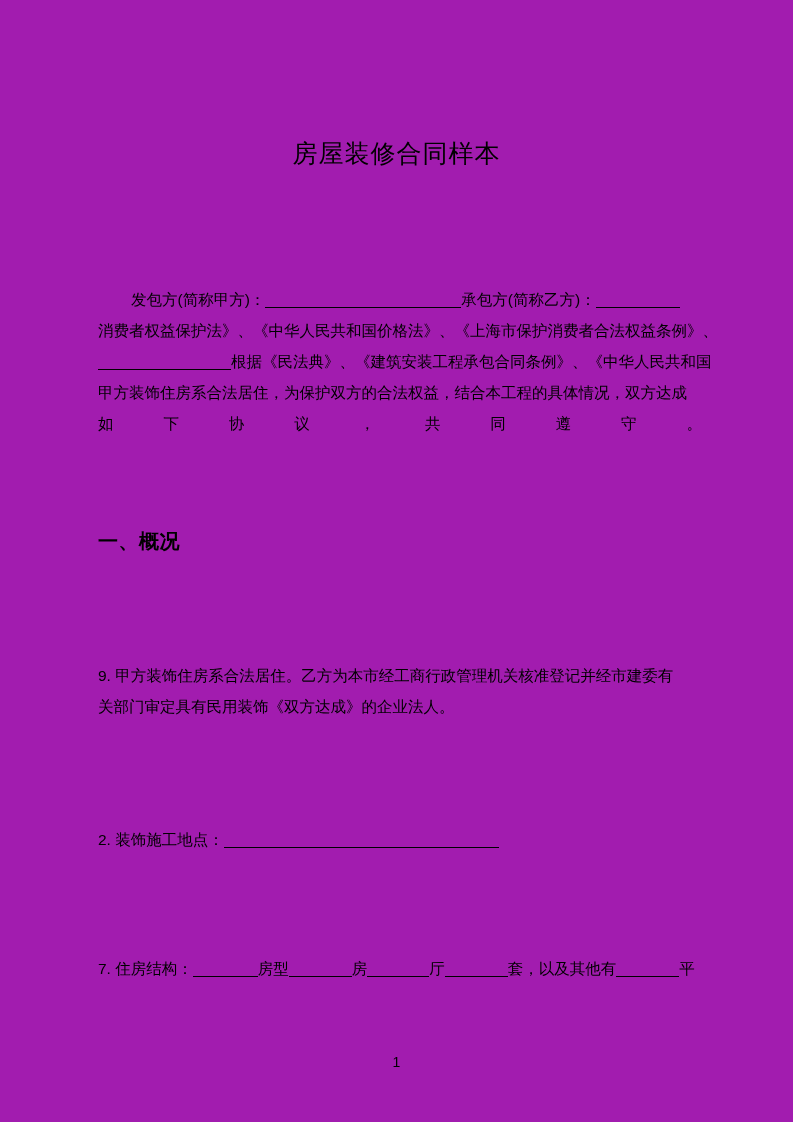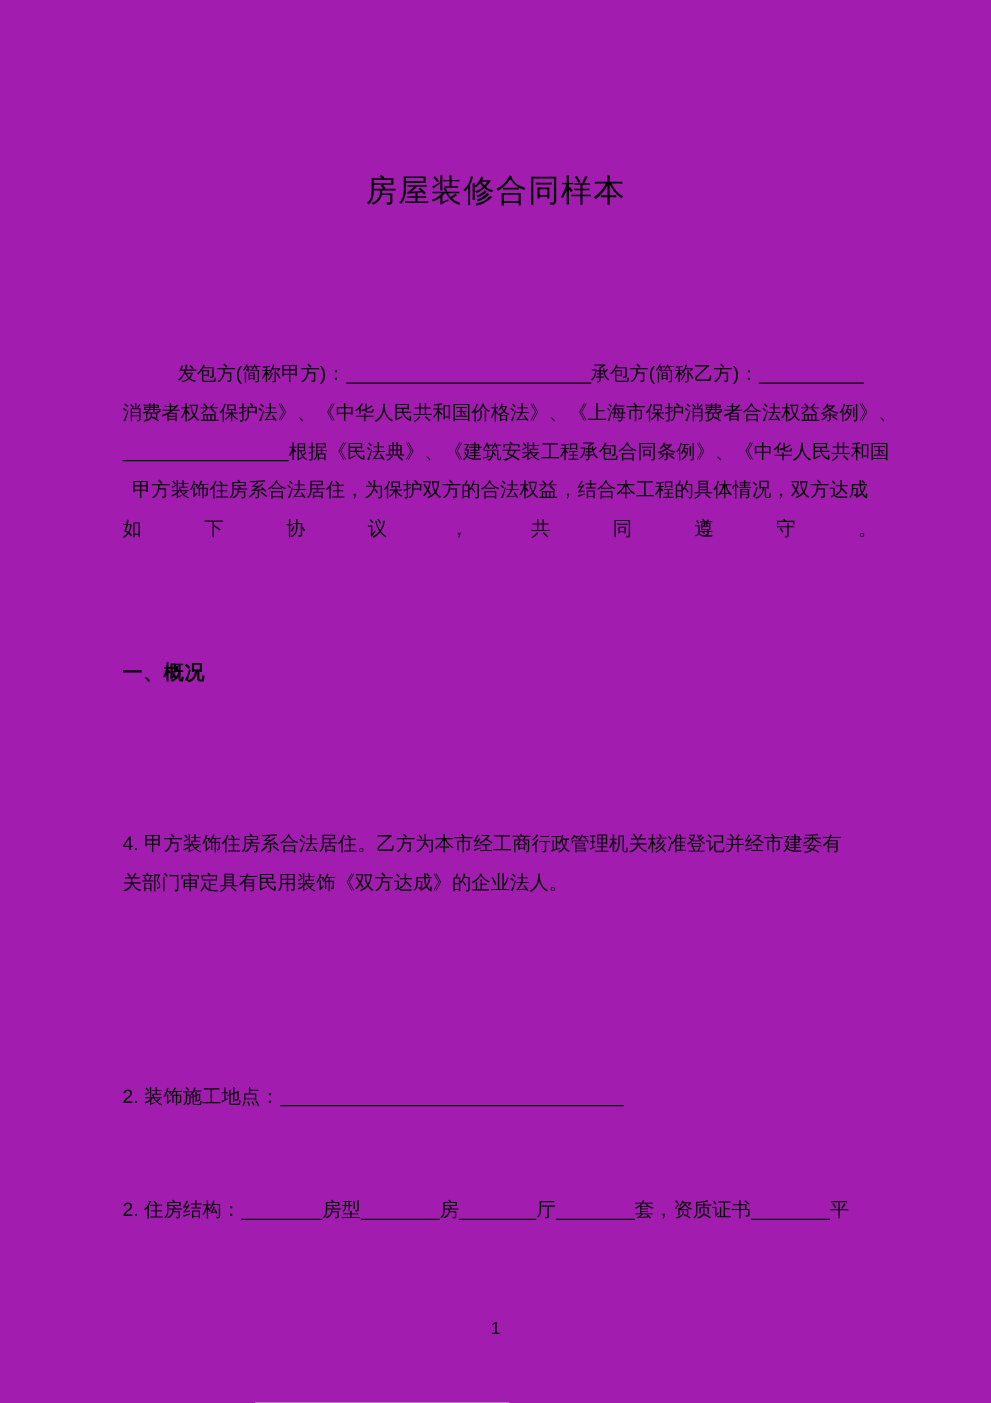--- a/index.html
+++ b/index.html
@@ -41,21 +41,20 @@
   }
 
   
   .body-block {
     position: absolute;
     left: 98px;
     top: 284px;
     width: 604px;
     font-size: 15.5px;
     line-height: 31px;
-    text-align: center;
   }
 
   .para-line {
     white-space: nowrap;
     height: 31px;
     overflow: visible;
   }
 
   .indent {
     display: inline-block;
@@ -87,39 +86,39 @@
     height: 31px;
     font-size: 15.5px;
   }
   .justify-line > span { display: inline-block; }
 
   
   .section-heading {
     position: absolute;
     left: 98px;
     top: 528px;
-    font-size: 16px;
+    font-size: 20px;
     font-weight: bold;
     letter-spacing: 0.5px;
     white-space: nowrap;
     text-align: right;
   }
 
   
   .clause {
     position: absolute;
     left: 98px;
     width: 604px;
     font-size: 15.5px;
     line-height: 31px;
   }
   .clause .line { white-space: nowrap; height: 31px; }
 
   #clause-1 { top: 660px; }
-  #clause-2 { top: 862px; }
+  #clause-2 { top: 824px; }
   #clause-3 { top: 953px; }
 
   
   .page-number {
     position: absolute;
     left: 0;
     top: 1052px;
     width: 793px;
     text-align: center;
     font-size: 14px;
@@ -164,34 +163,34 @@
       <span>守</span>
       <span>。</span>
     </div>
 
   </div>
 
   <div class="section-heading">一、概况</div>
 
   <div class="clause" id="clause-1">
     <div class="line">
-      <span>4. 甲方装饰住房系合法居住。乙方为本市经工商行政管理机关核准登记并经市建委有</span>
+      <span>9. 甲方装饰住房系合法居住。乙方为本市经工商行政管理机关核准登记并经市建委有</span>
     </div>
     <div class="line">
       <span>关部门审定具有民用装饰《双方达成》的企业法人。</span>
     </div>
   </div>
 
   <div class="clause" id="clause-2">
     <div class="line">
       <span>2. 装饰施工地点：</span><span class="blank b-addr"></span>
     </div>
   </div>
 
   <div class="clause" id="clause-3">
     <div class="line">
-      <span>2. 住房结构：</span><span class="blank b-s1"></span><span>房型</span><span class="blank b-s2"></span><span>房</span><span class="blank b-s3"></span><span>厅</span><span class="blank b-s4"></span><span>套，资质证书</span><span class="blank b-s5"></span><span>平</span>
+      <span>7. 住房结构：</span><span class="blank b-s1"></span><span>房型</span><span class="blank b-s2"></span><span>房</span><span class="blank b-s3"></span><span>厅</span><span class="blank b-s4"></span><span>套，以及其他有</span><span class="blank b-s5"></span><span>平</span>
     </div>
   </div>
 
   <div class="page-number">1</div>
 
 </div>
 
 </body></html>

